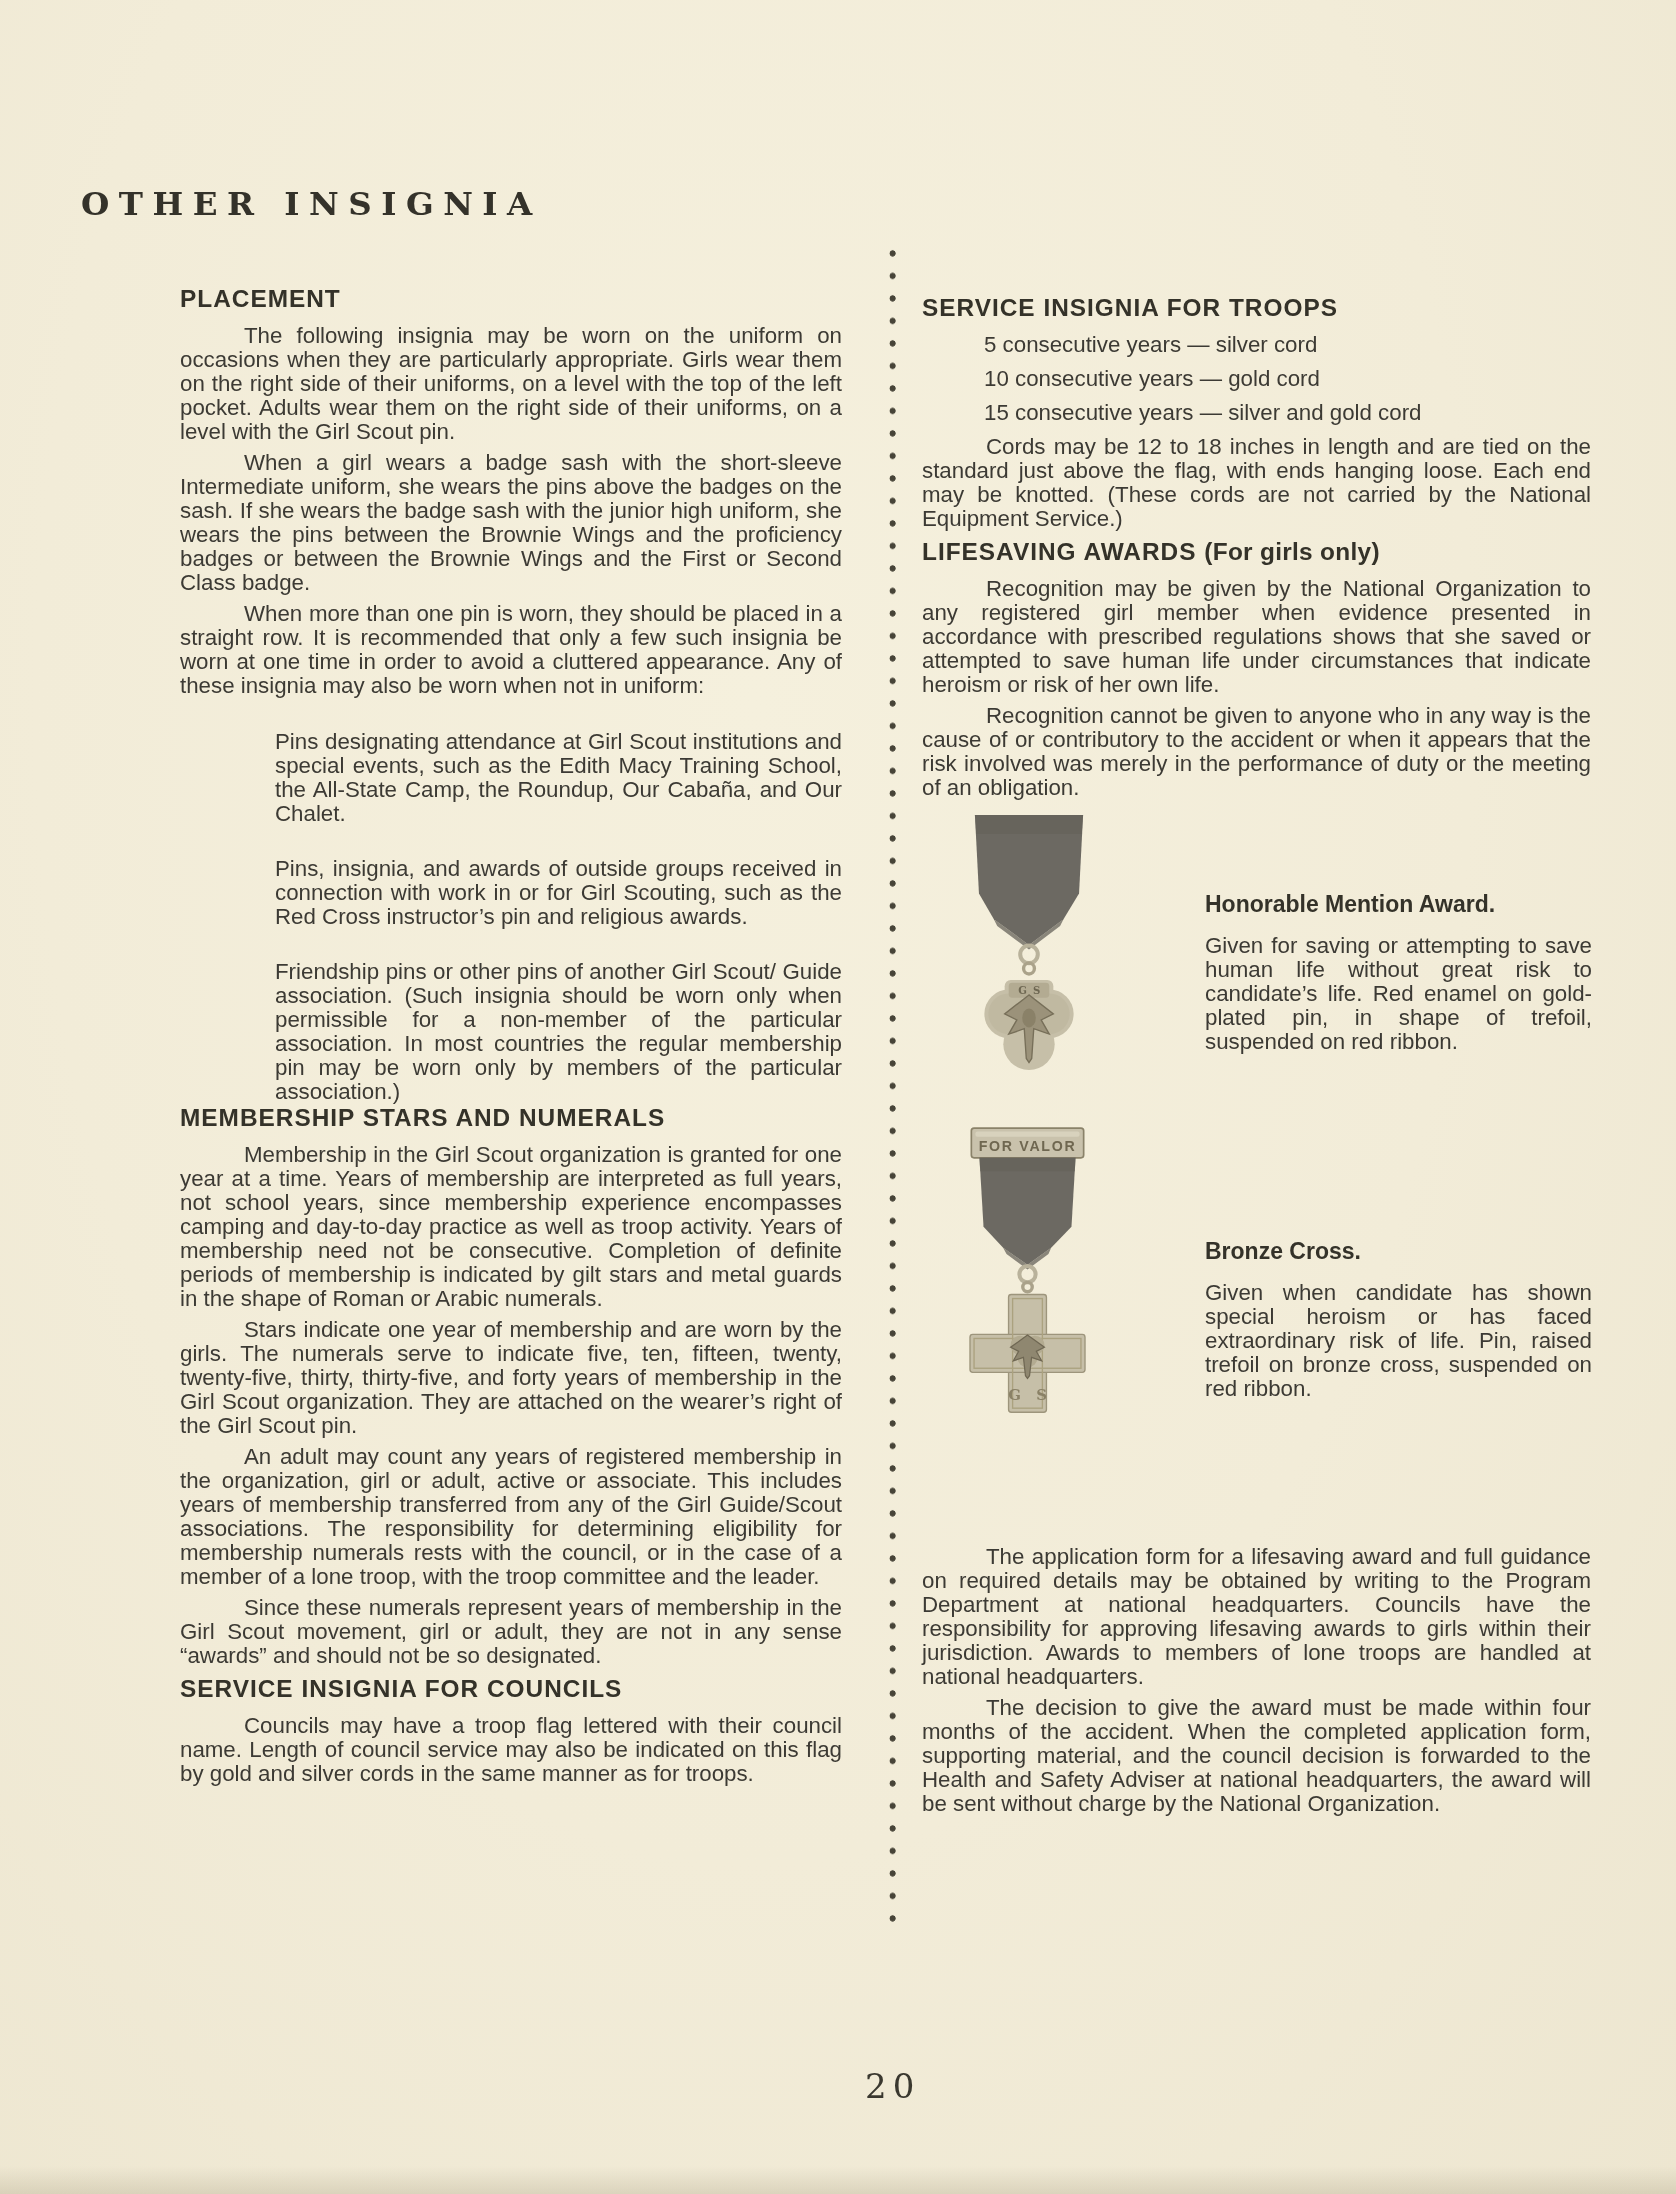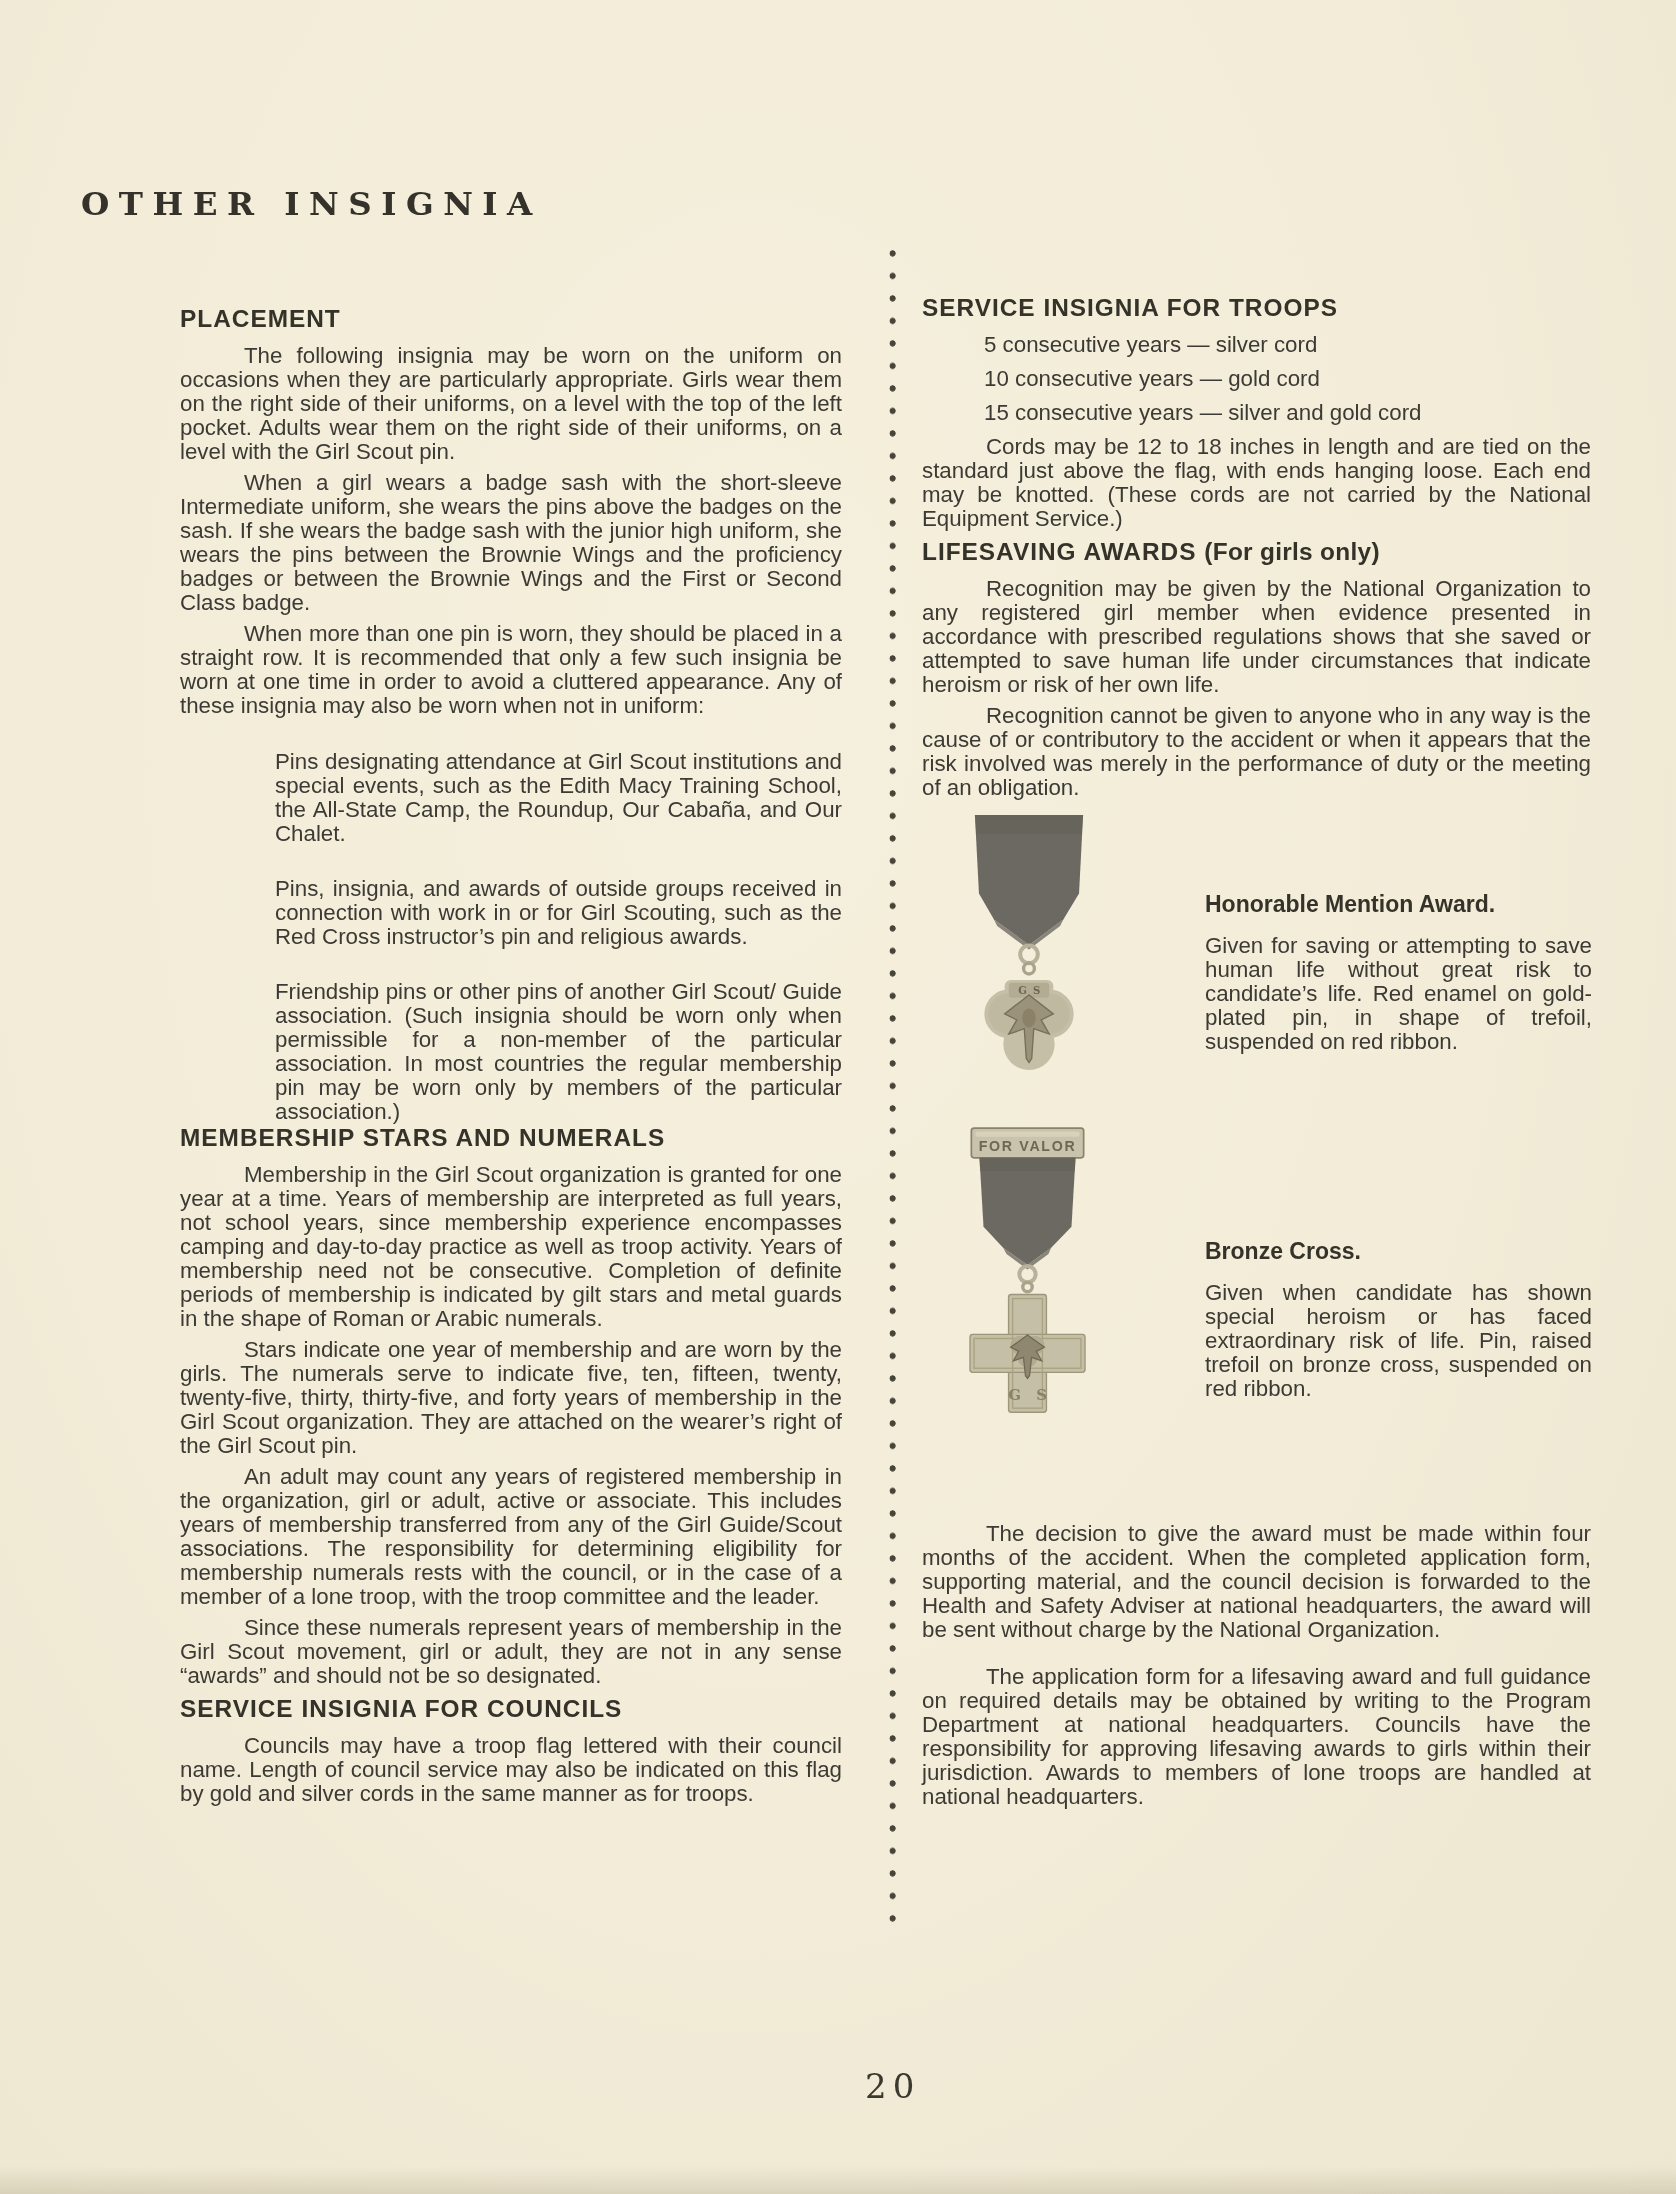--- a/index.html
+++ b/index.html
@@ -70,21 +70,21 @@
 </head>
 <body>
 
 <div class="page">
 
   <div class="page-title">OTHER INSIGNIA</div>
 
   <div class="divider-dots"></div>
 
   <div class="col col-left">
-    <h2 class="sec" style="margin-top:21px">PLACEMENT</h2>
+    <h2 class="sec" style="margin-top:1px">PLACEMENT</h2>
     <p class="para">The following insignia may be worn on the uniform on occasions when they are particularly appropriate. Girls wear them on the right side of their uniforms, on a level with the top of the left pocket. Adults wear them on the right side of their uniforms, on a level with the Girl Scout pin.</p>
     <p class="para">When a girl wears a badge sash with the short-sleeve Intermediate uniform, she wears the pins above the badges on the sash. If she wears the badge sash with the junior high uniform, she wears the pins between the Brownie Wings and the proficiency badges or between the Brownie Wings and the First or Second Class badge.</p>
     <p class="para">When more than one pin is worn, they should be placed in a straight row. It is recommended that only a few such insignia be worn at one time in order to avoid a cluttered appearance. Any of these insignia may also be worn when not in uniform:</p>
 
     <div class="ind-group">
       <p class="ind">Pins designating attendance at Girl Scout institutions and special events, such as the Edith Macy Training School, the All-State Camp, the Roundup, Our Cabaña, and Our Chalet.</p>
       <p class="ind">Pins, insignia, and awards of outside groups received in connection with work in or for Girl Scouting, such as the Red Cross instructor’s pin and religious awards.</p>
       <p class="ind" style="margin-bottom:0">Friendship pins or other pins of another Girl Scout/ Guide association. (Such insignia should be worn only when permissible for a non-member of the particular association. In most countries the regular membership pin may be worn only by members of the particular association.)</p>
     </div>
 
@@ -173,20 +173,20 @@
           <text x="88" y="408" text-anchor="middle" font-family="DejaVu Serif, serif" font-size="22" font-weight="bold" fill="#8a8166">G</text>
           <text x="128" y="408" text-anchor="middle" font-family="DejaVu Serif, serif" font-size="22" font-weight="bold" fill="#8a8166">S</text>
         </g>
       </svg>
       <div class="award-text t2">
         <p class="award-title">Bronze Cross.</p>
         <p class="award-desc">Given when candidate has shown special heroism or has faced extraordinary risk of life. Pin, raised trefoil on bronze cross, suspended on red ribbon.</p>
       </div>
     </div>
 
+    <p class="para" style="margin-top:23px">The application form for a lifesaving award and full guidance on required details may be obtained by writing to the Program Department at national headquarters. Councils have the responsibility for approving lifesaving awards to girls within their jurisdiction. Awards to members of lone troops are handled at national headquarters.</p>
     <p class="para">The decision to give the award must be made within four months of the accident. When the completed application form, supporting material, and the council decision is forwarded to the Health and Safety Adviser at national headquarters, the award will be sent without charge by the National Organization.</p>
-    <p class="para" style="margin-top:23px">The application form for a lifesaving award and full guidance on required details may be obtained by writing to the Program Department at national headquarters. Councils have the responsibility for approving lifesaving awards to girls within their jurisdiction. Awards to members of lone troops are handled at national headquarters.</p>
   </div>
 
   <div class="page-number">20</div>
 
 </div>
 
 
 </body></html>

